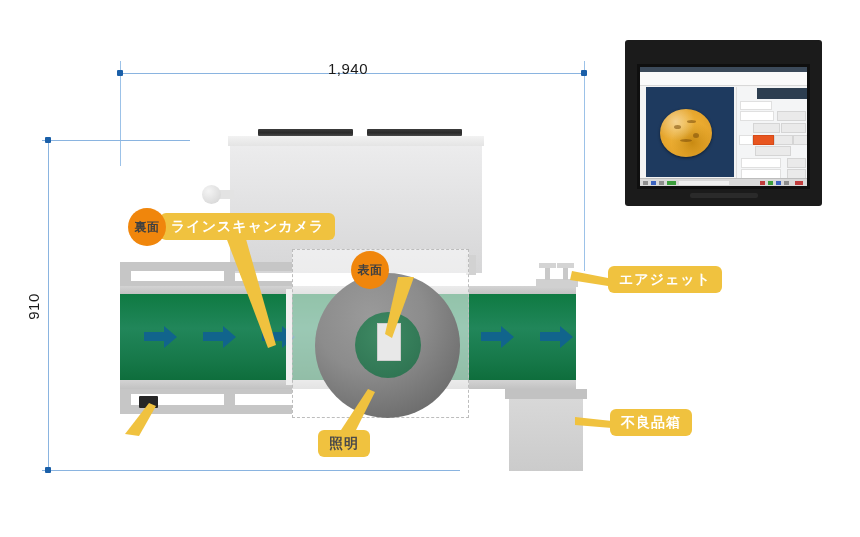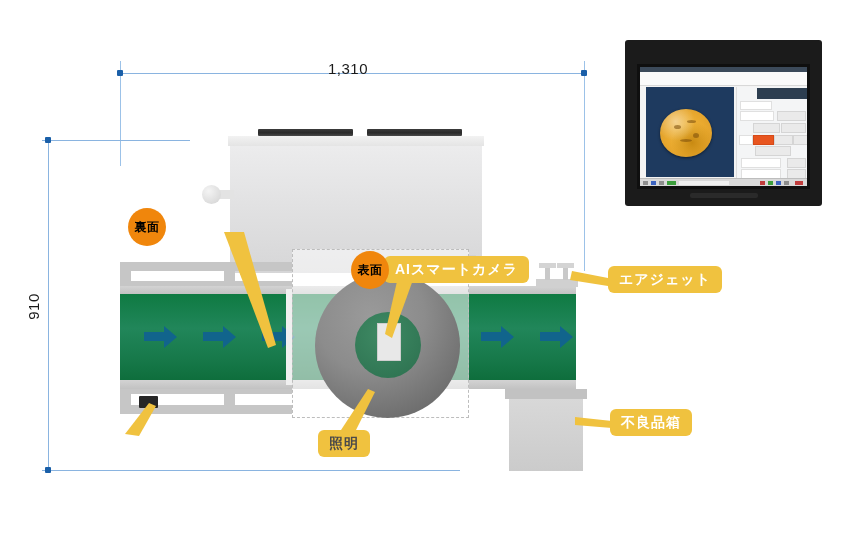--- a/index.html
+++ b/index.html
@@ -182,21 +182,21 @@
   }
   .callout.dark-text {
     color: #4a4a4a;
   }
   .side-badge {
     position: absolute;
     width: 38px;
     height: 38px;
     border-radius: 50%;
     background: #f0860c;
-    color: #000000;
+    color: #404040;
     font-size: 12px;
     font-weight: 700;
     display: flex;
     align-items: center;
     justify-content: center;
     letter-spacing: 0.5px;
     z-index: 45;
   }
 
   
@@ -304,21 +304,21 @@
 </head>
 <body>
 
 <div id="stage">
 
   <div class="dim-ext" style="left:120px; top:61px; width:1px; height:105px;"></div>
   <div class="dim-ext" style="left:584px; top:61px; width:1px; height:210px;"></div>
   <div class="dim-line-h" style="left:120px; top:73px; width:465px;"></div>
   <div class="dim-dot" style="left:117px; top:70px;"></div>
   <div class="dim-dot" style="left:581px; top:70px;"></div>
-  <div class="dim-label" style="left:328px; top:60px;">1,310</div>
+  <div class="dim-label" style="left:328px; top:60px;">1,940</div>
 
   <div class="dim-line-h" style="left:42px; top:140px; width:148px;"></div>
   <div class="dim-line-h" style="left:42px; top:470px; width:418px;"></div>
   <div class="dim-line-v" style="left:48px; top:140px; height:331px;"></div>
   <div class="dim-dot" style="left:45px; top:137px;"></div>
   <div class="dim-dot" style="left:45px; top:467px;"></div>
   <div class="dim-label dim-label-v" style="left:13px; top:298px; width:40px; text-align:center;">910</div>
 
   <div class="body-vent" style="left:258px; top:129px; width:95px; height:7px;"></div>
   <div class="body-vent" style="left:367px; top:129px; width:95px; height:7px;"></div>
@@ -387,23 +387,23 @@
   <svg style="position:absolute; left:0; top:0; width:860px; height:537px; pointer-events:none; z-index:25;">
     <polygon points="224,232 244,232 276,345 268,348" fill="#f0c23f"></polygon>
     <polygon points="398,277 414,277 392,338 385,334" fill="#f0c23f"></polygon>
     <polygon points="608,278 572,271 570,280 608,286" fill="#f0c23f"></polygon>
     <polygon points="612,421 575,417 575,425 612,428" fill="#f0c23f"></polygon>
     <polygon points="341,430 355,432 375,392 368,389" fill="#f0c23f"></polygon>
     <polygon points="125,434 139,436 156,406 149,403" fill="#f0c23f"></polygon>
   </svg>
 
   <div class="side-badge" style="left:128px; top:208px;">裏面</div>
+  <div class="callout" style="left:160px; top:213px;">ラインスキャンカメラ</div>
 
   <div class="side-badge" style="left:351px; top:251px;">表面</div>
-  <div class="callout" style="left:384px; top:256px;">AIスマートカメラ</div>
 
   <div class="callout" style="left:608px; top:266px;">エアジェット</div>
 
   <div class="callout" style="left:610px; top:409px;">不良品箱</div>
 
   <div class="callout dark-text" style="left:318px; top:430px;">照明</div>
 
 
   <div class="monitor-bezel" style="left:625px; top:40px; width:197px; height:166px;"></div>
   <div class="monitor-inner" style="left:637px; top:64px; width:173px; height:125px;"></div>

